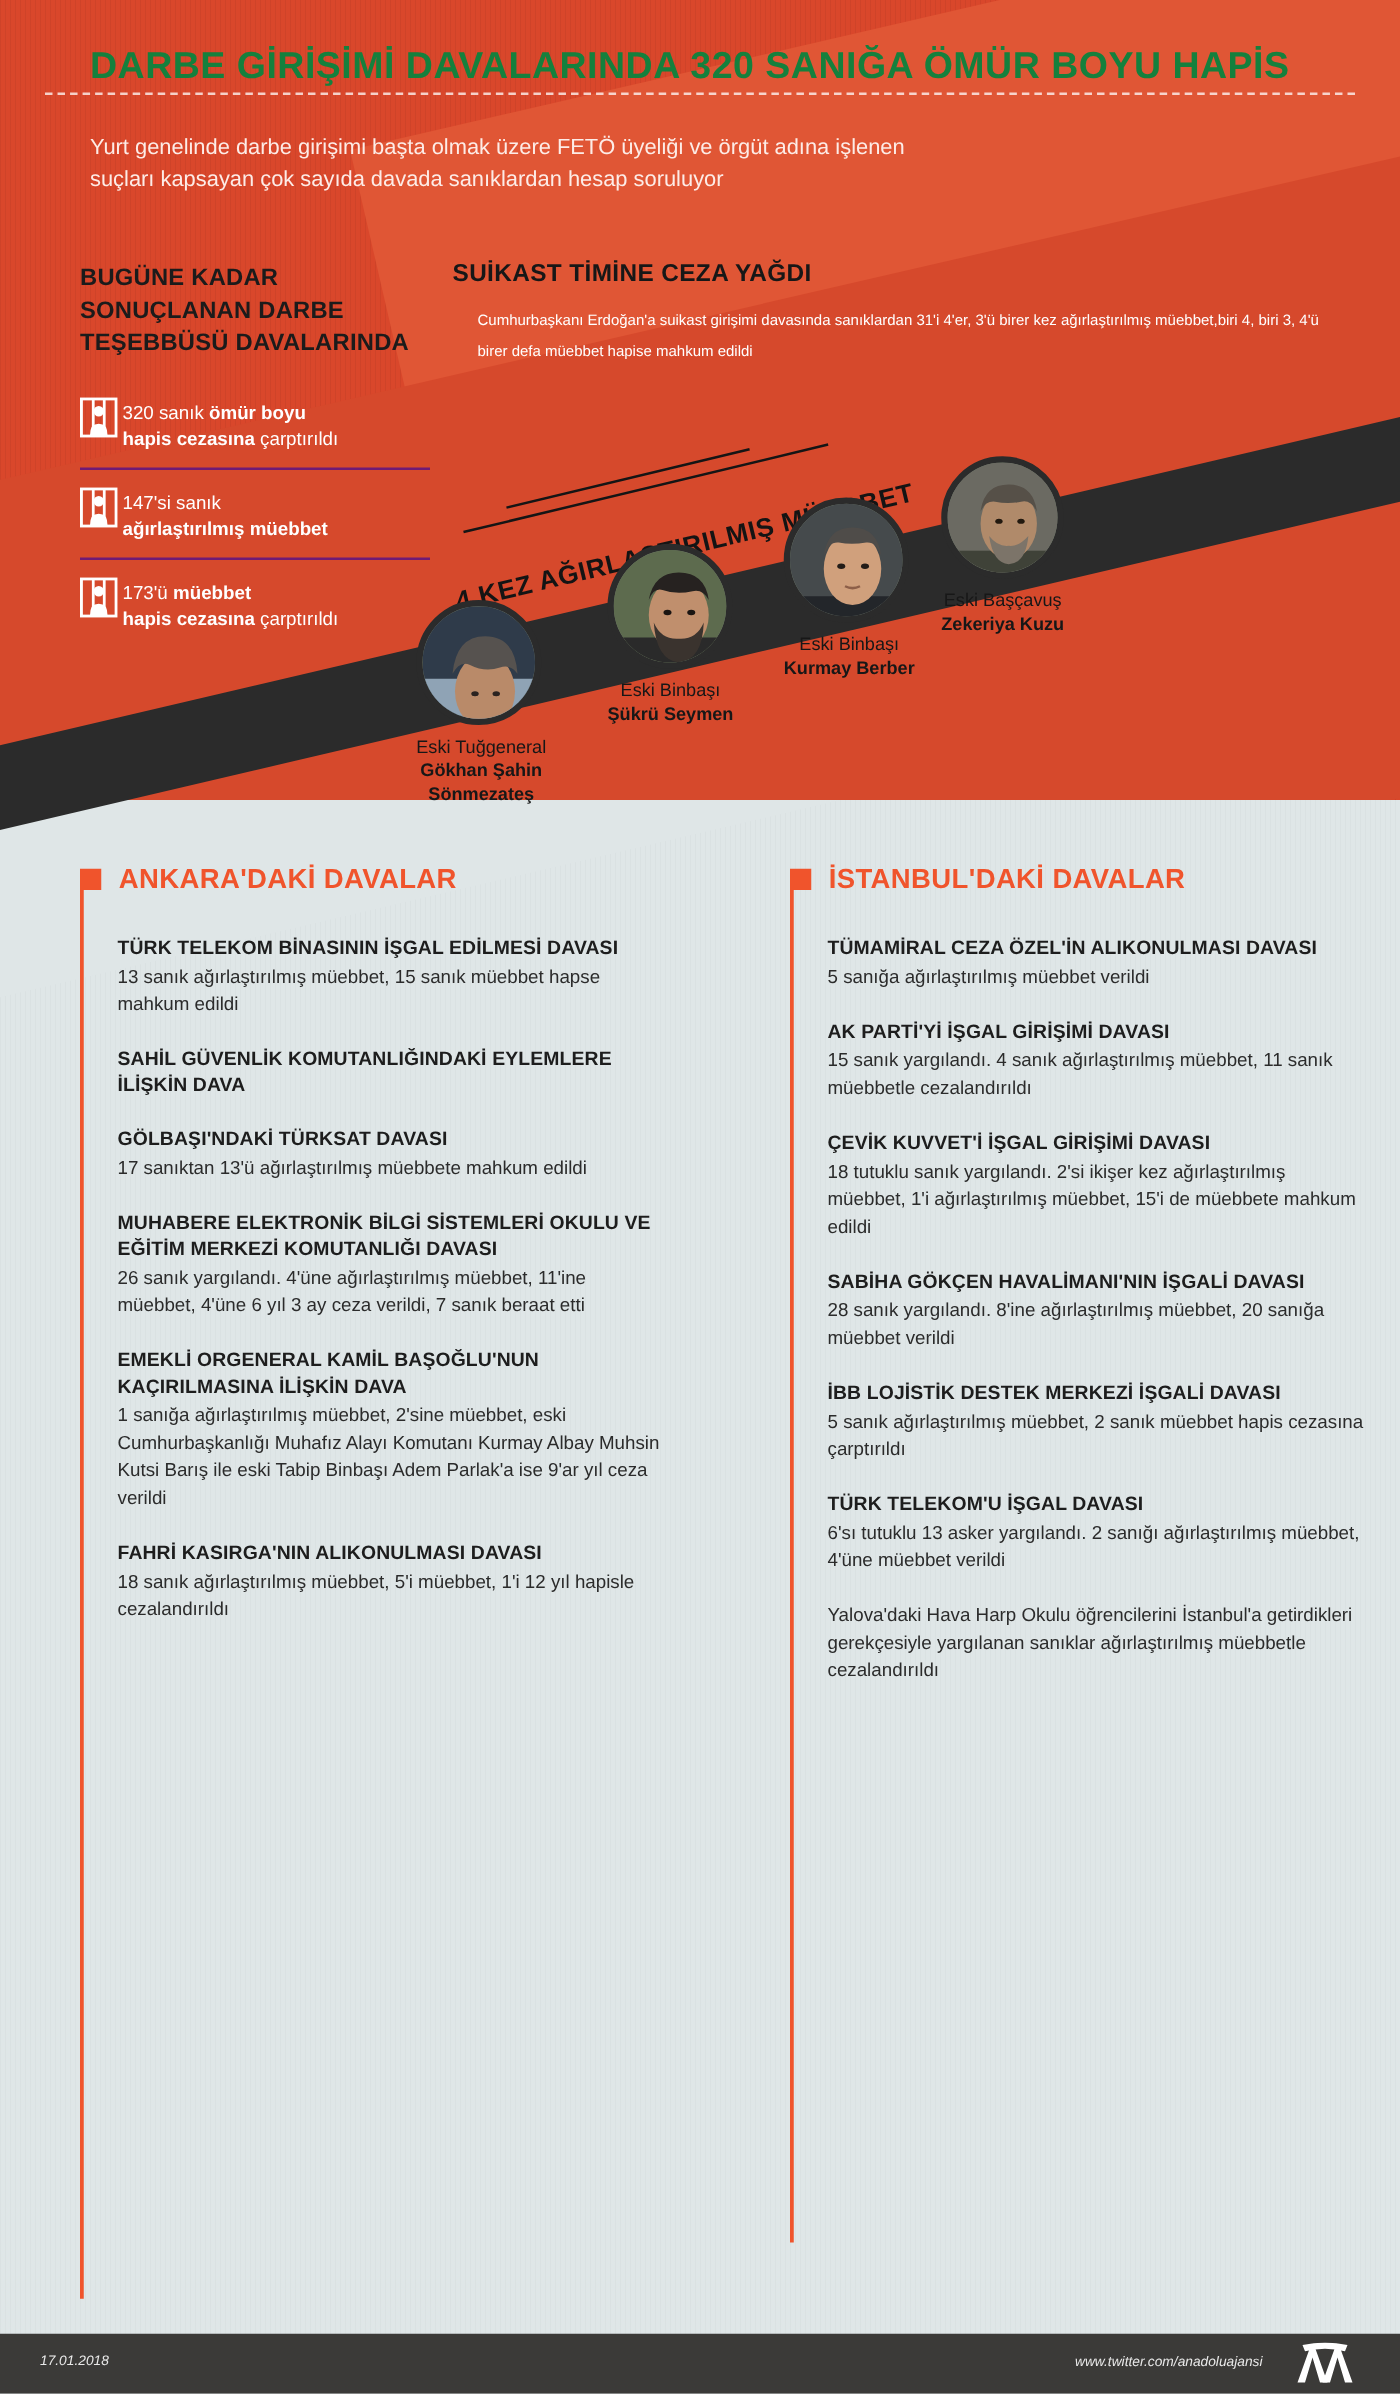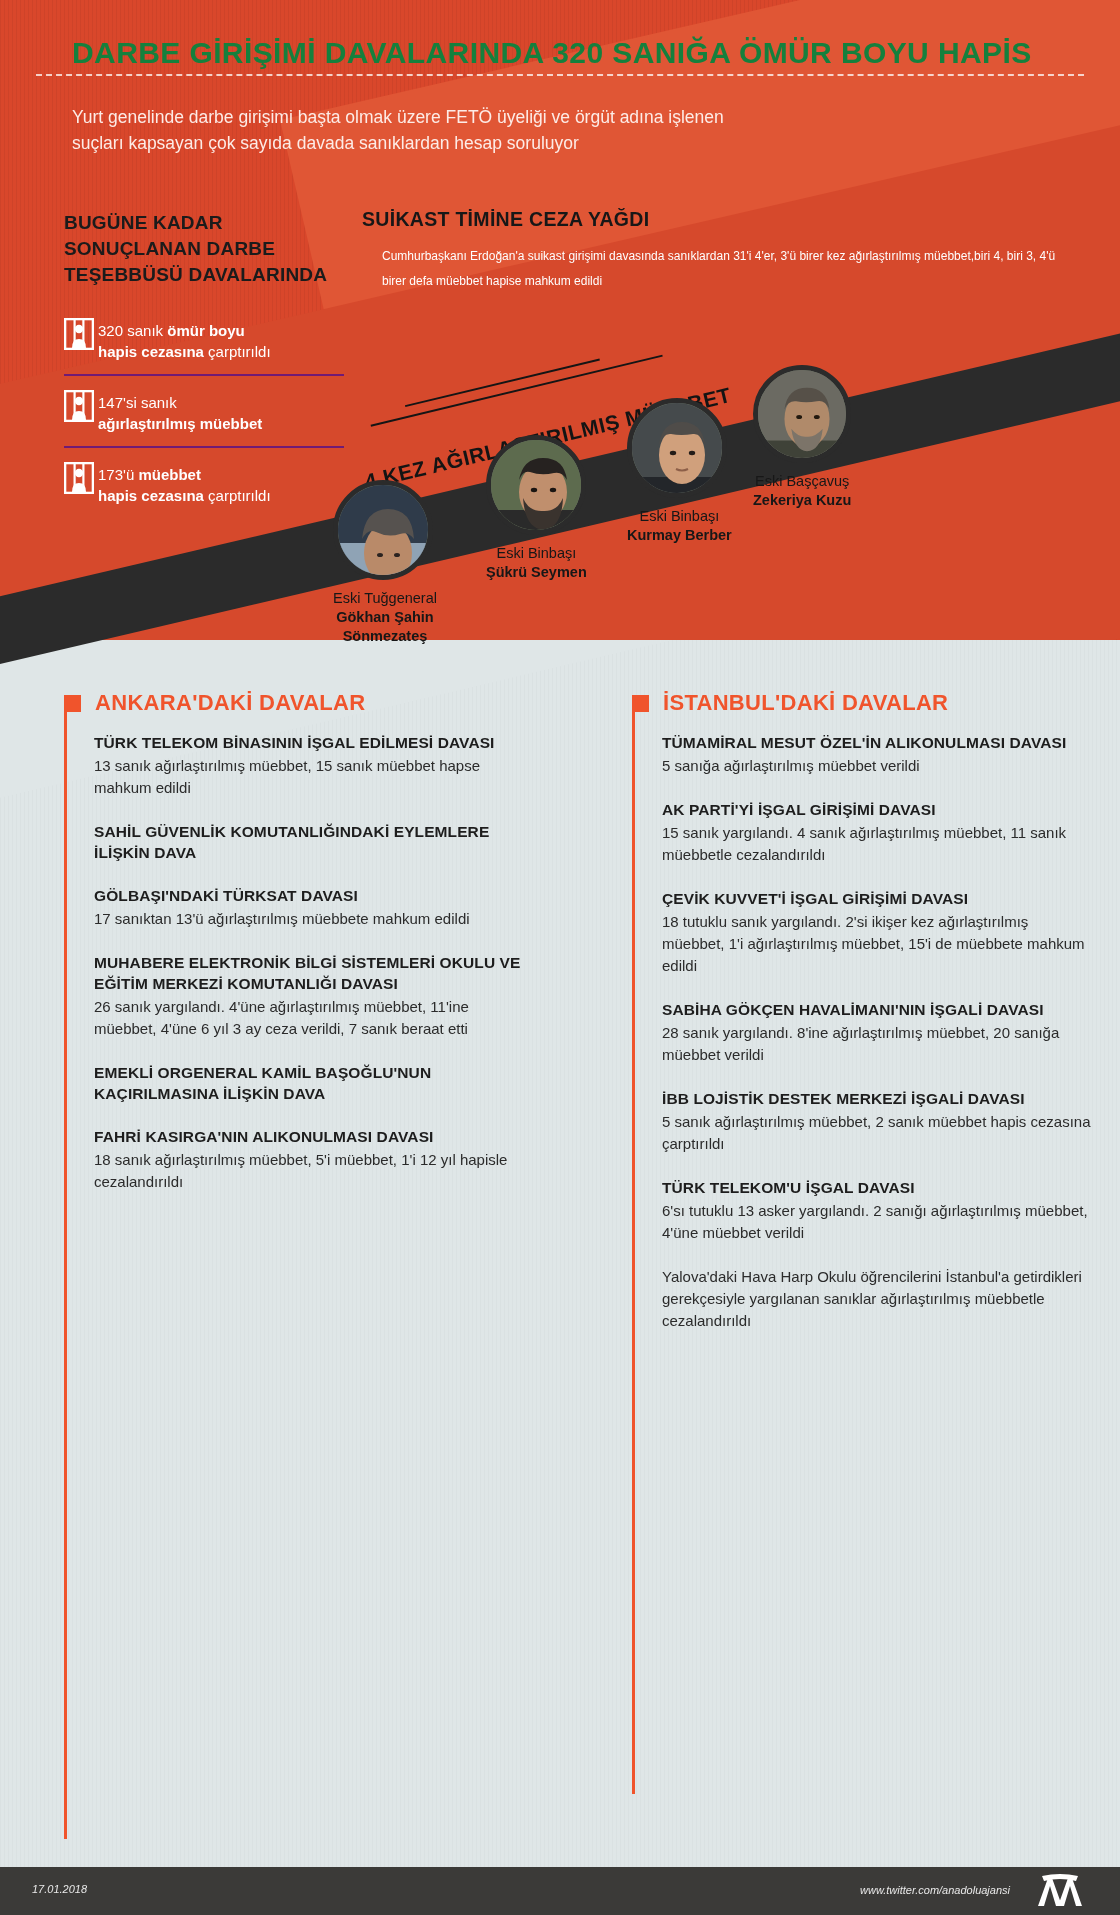--- a/index.html
+++ b/index.html
@@ -128,21 +128,21 @@
   }
 
   .columns{
     position:absolute; left:0; top:690px; width:1120px; z-index:10;
     display:flex;
   }
   .col{ width:50%; padding-left:64px; padding-right:28px; position:relative; }
   .col.right{ padding-left:72px; }
 
   .col-head{
-    display:flex; align-items:center; gap:14px; margin-bottom:16px;
+    display:flex; align-items:center; gap:14px; margin-bottom:32px;
   }
   .col-square{ width:17px; height:17px; background:#f0542c; flex:0 0 auto; }
   .col-head h2{
     color:#f0542c; font-size:22px; font-weight:bold; letter-spacing:.3px;
   }
   .col-rule{
     position:absolute; top:9px; width:3px; background:#f0542c;
   }
   .col.left .col-rule{ left:64px; height:1140px; }
   .col.right .col-rule{ left:72px; height:1095px; }
@@ -340,37 +340,38 @@
       <div class="case">
         <h4>GÖLBAŞI'NDAKİ TÜRKSAT DAVASI</h4>
         <p>17 sanıktan 13'ü ağırlaştırılmış müebbete mahkum edildi</p>
       </div>
       <div class="case">
         <h4>MUHABERE ELEKTRONİK BİLGİ SİSTEMLERİ OKULU VE EĞİTİM MERKEZİ KOMUTANLIĞI DAVASI</h4>
         <p>26 sanık yargılandı. 4'üne ağırlaştırılmış müebbet, 11'ine müebbet, 4'üne 6 yıl 3 ay ceza verildi, 7 sanık beraat etti</p>
       </div>
       <div class="case">
         <h4>EMEKLİ ORGENERAL KAMİL BAŞOĞLU'NUN KAÇIRILMASINA İLİŞKİN DAVA</h4>
+        <p>1 sanığa ağırlaştırılmış müebbet, 2'sine müebbet, eski Cumhurbaşkanlığı Muhafız Alayı Komutanı Kurmay Albay Muhsin Kutsi Barış ile eski Tabip Binbaşı Adem Parlak'a ise 9'ar yıl ceza verildi</p>
       </div>
       <div class="case">
         <h4>FAHRİ KASIRGA'NIN ALIKONULMASI DAVASI</h4>
         <p>18 sanık ağırlaştırılmış müebbet, 5'i müebbet, 1'i 12 yıl hapisle cezalandırıldı</p>
       </div>
     </div>
   </div>
 
   <div class="col right">
     <div class="col-rule"></div>
     <div class="col-head">
       <div class="col-square"></div>
       <h2>İSTANBUL'DAKİ DAVALAR</h2>
     </div>
     <div class="cases">
       <div class="case">
-        <h4>TÜMAMİRAL MESUT ÖZEL'İN ALIKONULMASI DAVASI</h4>
+        <h4>TÜMAMİRAL CEZA ÖZEL'İN ALIKONULMASI DAVASI</h4>
         <p>5 sanığa ağırlaştırılmış müebbet verildi</p>
       </div>
       <div class="case">
         <h4>AK PARTİ'Yİ İŞGAL GİRİŞİMİ DAVASI</h4>
         <p>15 sanık yargılandı. 4 sanık ağırlaştırılmış müebbet, 11 sanık müebbetle cezalandırıldı</p>
       </div>
       <div class="case">
         <h4>ÇEVİK KUVVET'İ İŞGAL GİRİŞİMİ DAVASI</h4>
         <p>18 tutuklu sanık yargılandı. 2'si ikişer kez ağırlaştırılmış müebbet, 1'i ağırlaştırılmış müebbet, 15'i de müebbete mahkum edildi</p>
       </div>

